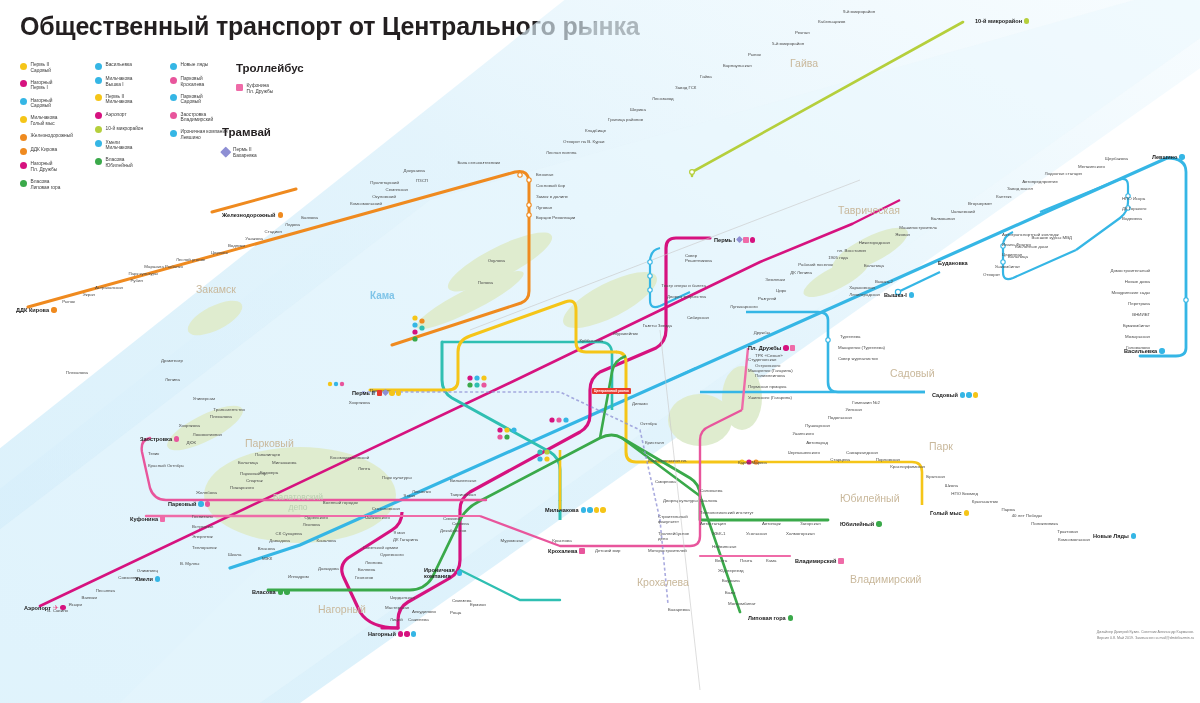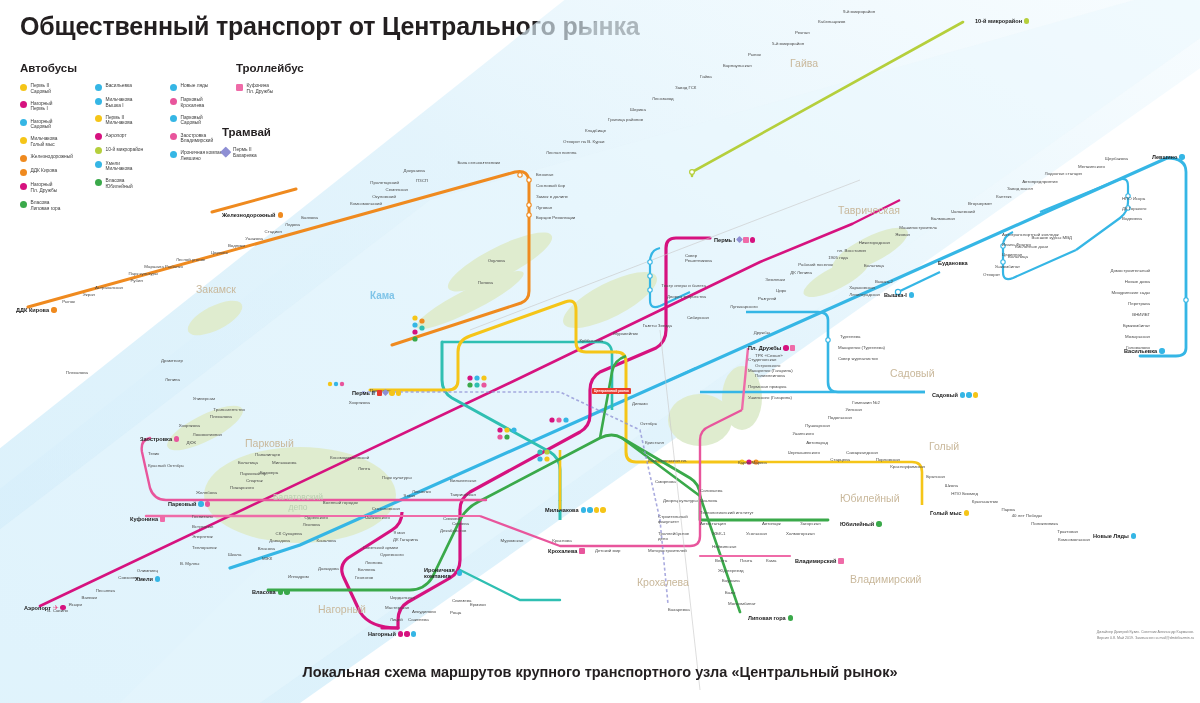--- a/index.html
+++ b/index.html
@@ -345,21 +345,21 @@
       </g>
     </svg>
   </div>
 
   <div id="layer-districts">
       <div class="dist" style="left: 196px; top: 243px; margin-top: 40px;">Закамск</div>
       <div class="dist" style="left: 790px; top: 57px;">Гайва</div>
       <div class="dist" style="left: 838px; top: 204px;">Таврическая</div>
       <div class="dist" style="left: 245px; top: 437px;">Парковый</div>
       <div class="dist" style="left: 890px; top: 367px;">Садовый</div>
-      <div class="dist" style="left: 929px; top: 440px;">Голый</div>
+      <div class="dist" style="left: 929px; top: 440px;">Парк</div>
       <div class="dist" style="left: 840px; top: 492px;">Юбилейный</div>
       <div class="dist" style="left: 318px; top: 603px;">Нагорный</div>
       <div class="dist" style="left: 637px; top: 576px;">Крохалева</div>
       <div class="dist" style="left: 850px; top: 573px;">Владимирский</div>
     </div>
   <div id="layer-parks">
       <div class="park-name" style="left: 298px; top: 492px; transform: translateX(-50%);">Балатовский
 депо</div>
     </div>
   <div id="layer-stations">
@@ -762,21 +762,20 @@
         <span>Будановка</span>
         <span class="badges"></span>
       </div>
     </div>
 
   <div class="river-name" style="left:370px; top:290px;">Кама</div>
 
   <div class="hub-badge" style="left:592px; top:388px;">Центральный рынок</div>
 
   <div id="legend">
-    <div class="legend-head">Автобусы</div>
     <div class="legend-cols" id="legend-bus-cols">
         <div class="legend-col">
           <div class="legend-item">
             <span class="legend-dot" style="background: rgb(245, 197, 24);"></span>
             <span class="legend-label">Пермь II
 Садовый</span>
           </div>
           <div class="legend-item">
             <span class="legend-dot" style="background: rgb(214, 18, 127);"></span>
             <span class="legend-label">Нагорный
@@ -889,17 +888,16 @@
     <div class="legend-head">Трамвай</div>
     <div id="legend-tram-items">
         <div class="legend-item">
           <span class="legend-tram" style="background: rgb(142, 143, 212);"></span>
           <span class="legend-label">Пермь II
 Бахаревка</span>
         </div>
       </div>
   </div>
 
-  <div id="caption">Локальная схема маршрутов крупного транспортного узла «Центральный рынок»</div>
   <div id="credits">Дизайнер Дмитрий Кузин. Советник Александр Карманов.
 Версия 0.8. Май 2019. Замечания на mail@dmitrikuzmin.ru</div>
 
 </div>
 
 </body></html>

